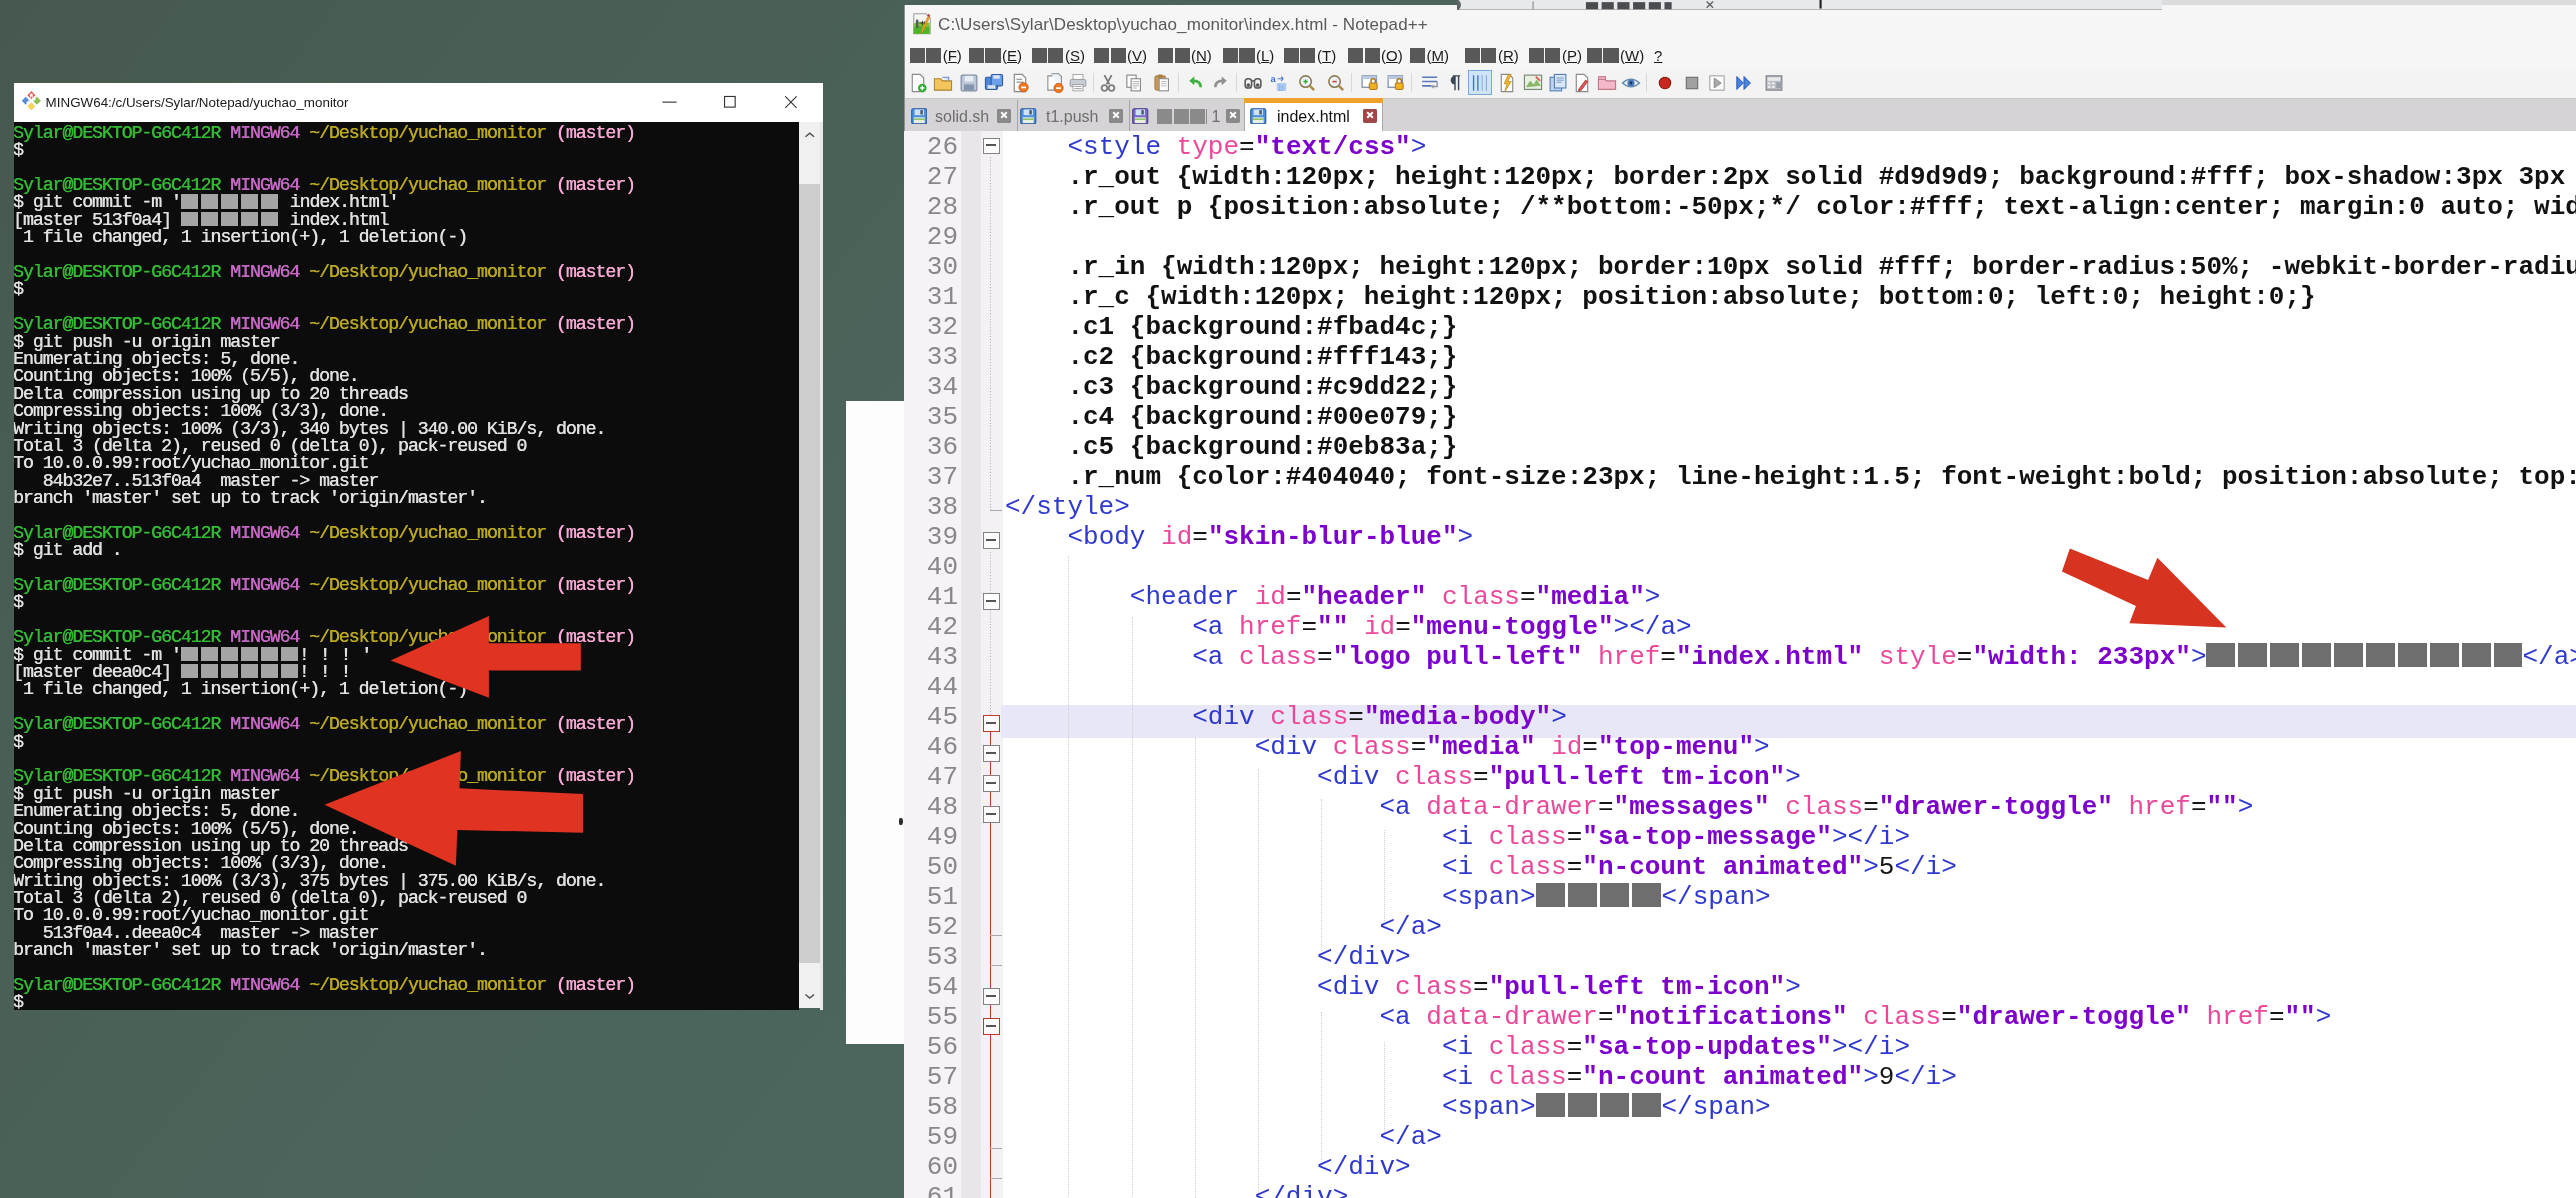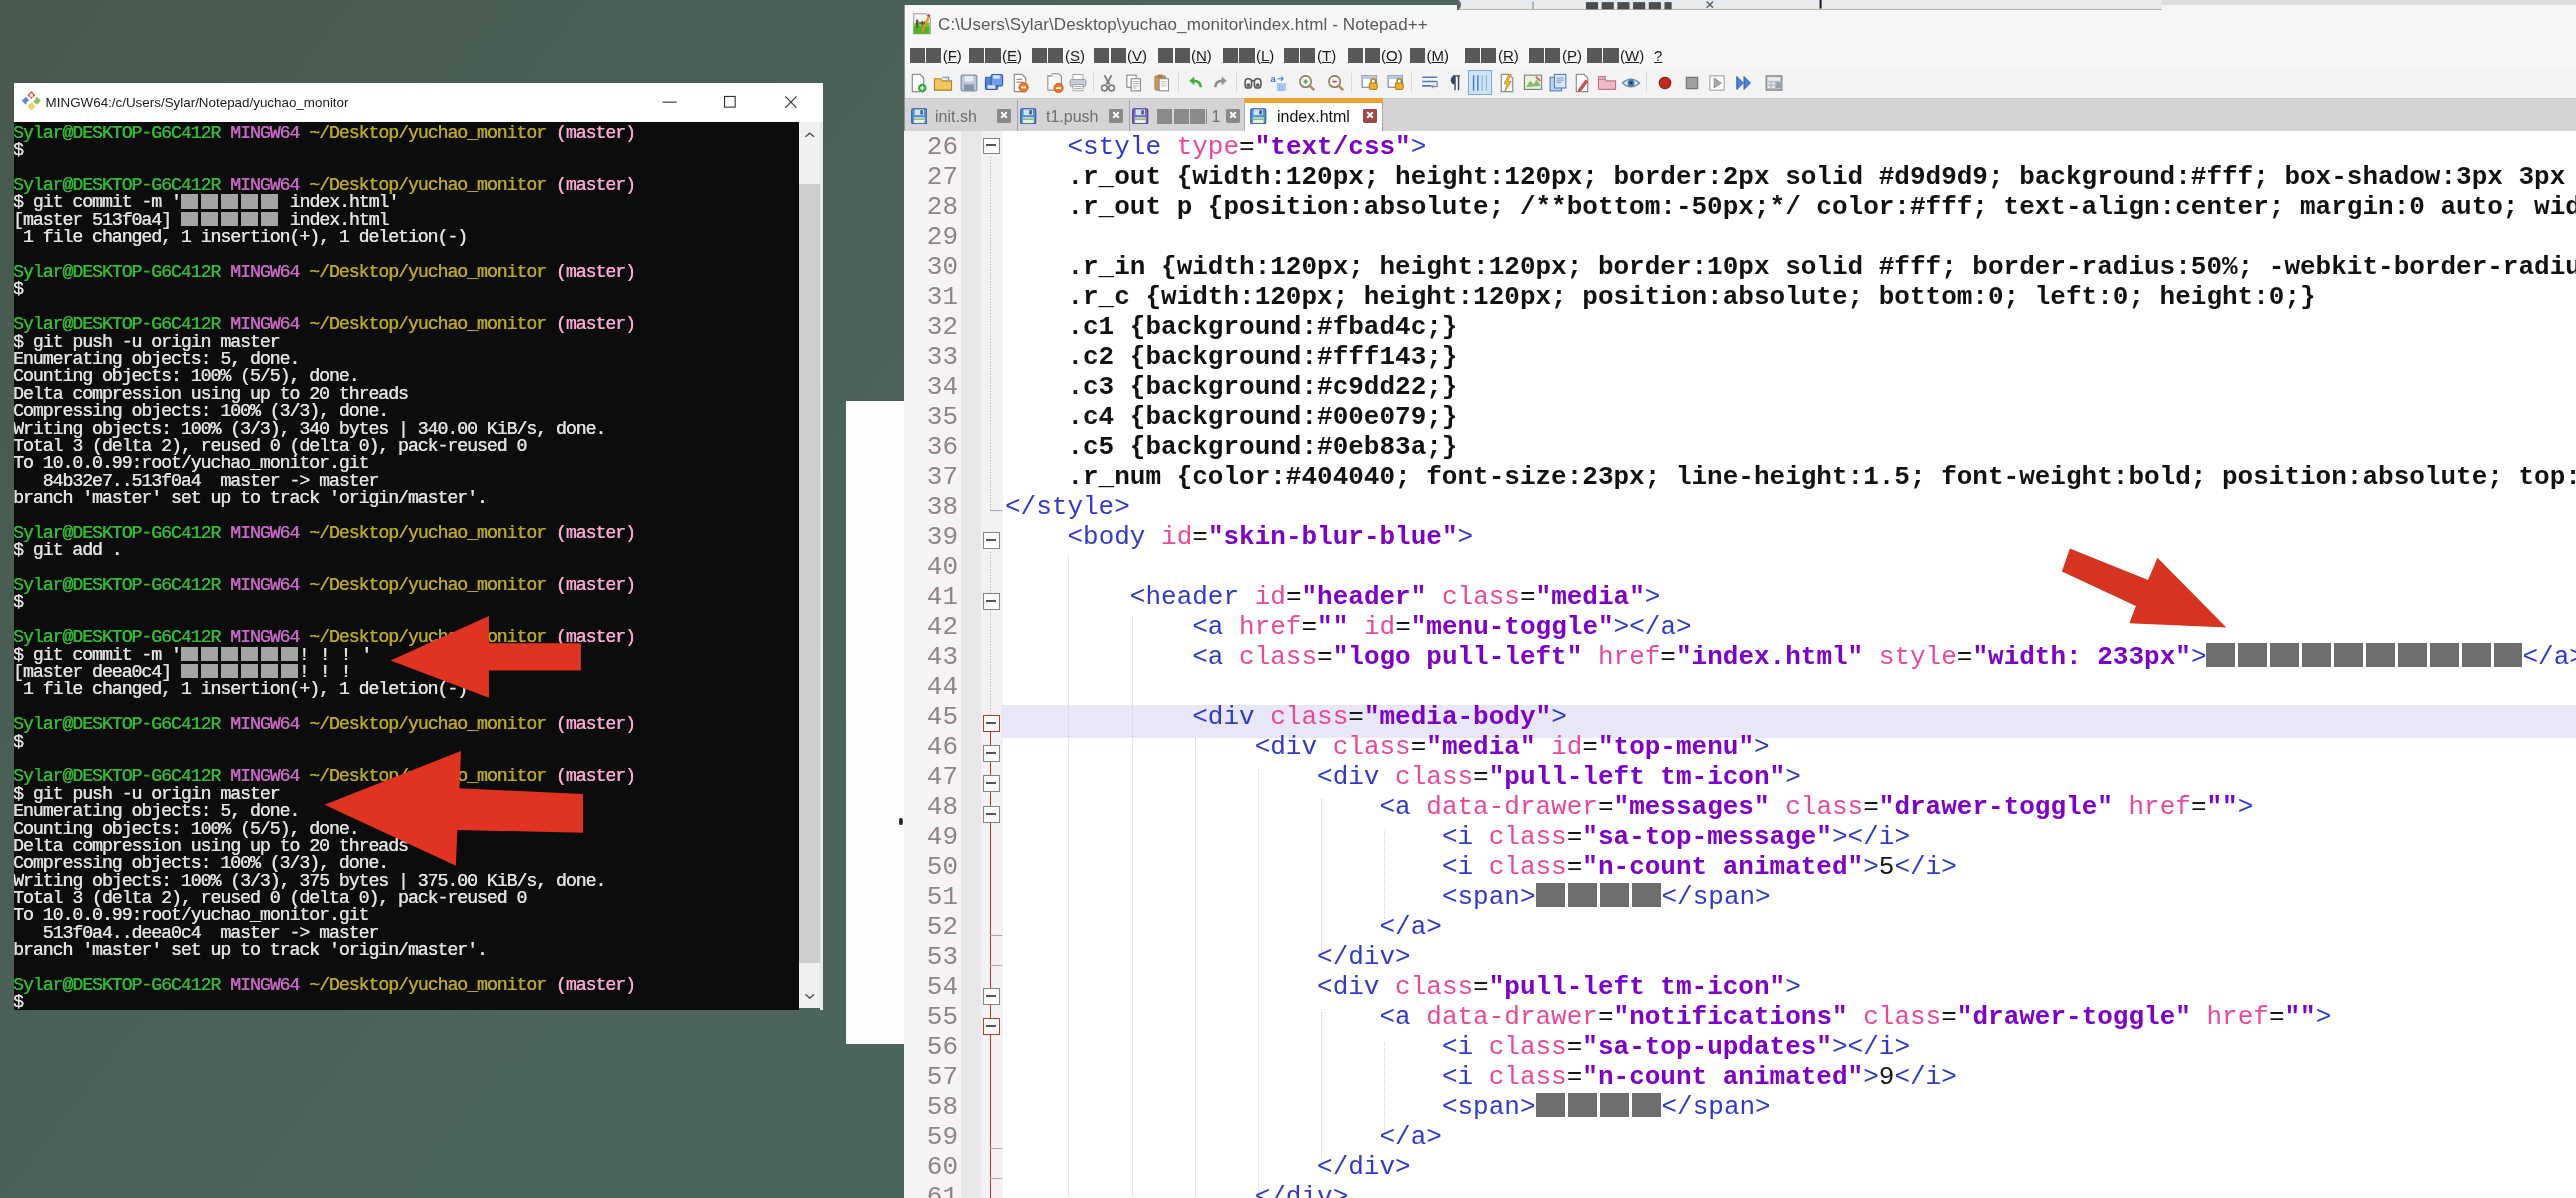--- a/index.html
+++ b/index.html
@@ -359,21 +359,21 @@
         <div class="tabsep" style="left:225px"></div>
         <div class="tabactive"></div>
         <div class="taborange"></div>
         <svg class="tabic" style="left:6.5px" viewBox="0 0 23 23" width="16.5" height="16.5">
           <rect x="1" y="1" width="21" height="21" rx="2" fill="#4a90dd" stroke="#2a5a9a" stroke-width="1.5"></rect>
           <rect x="5" y="2" width="13" height="8" fill="#cfe2f4"></rect>
           <rect x="13" y="3" width="3.5" height="6" fill="#4a5a74"></rect>
           <rect x="4" y="13" width="15" height="8" fill="#e8f0e0"></rect>
           <rect x="4" y="14.5" width="15" height="2.2" fill="#8ec06a"></rect>
         </svg>
-        <span class="tabt" style="left:31px">init.sh</span>
+        <span class="tabt" style="left:31px">solid.sh</span>
         <div class="tabx" style="left:93px;background:#898989"><svg viewBox="0 0 10 10" width="8" height="8">
             <path d="M1.5 1.5l7 7M8.5 1.5l-7 7" stroke="#fff" stroke-width="2.4"></path>
           </svg></div>
         <svg class="tabic" style="left:116px" viewBox="0 0 23 23" width="16.5" height="16.5">
           <rect x="1" y="1" width="21" height="21" rx="2" fill="#4a90dd" stroke="#2a5a9a" stroke-width="1.5"></rect>
           <rect x="5" y="2" width="13" height="8" fill="#cfe2f4"></rect>
           <rect x="13" y="3" width="3.5" height="6" fill="#4a5a74"></rect>
           <rect x="4" y="13" width="15" height="8" fill="#e8f0e0"></rect>
           <rect x="4" y="14.5" width="15" height="2.2" fill="#8ec06a"></rect>
         </svg>

